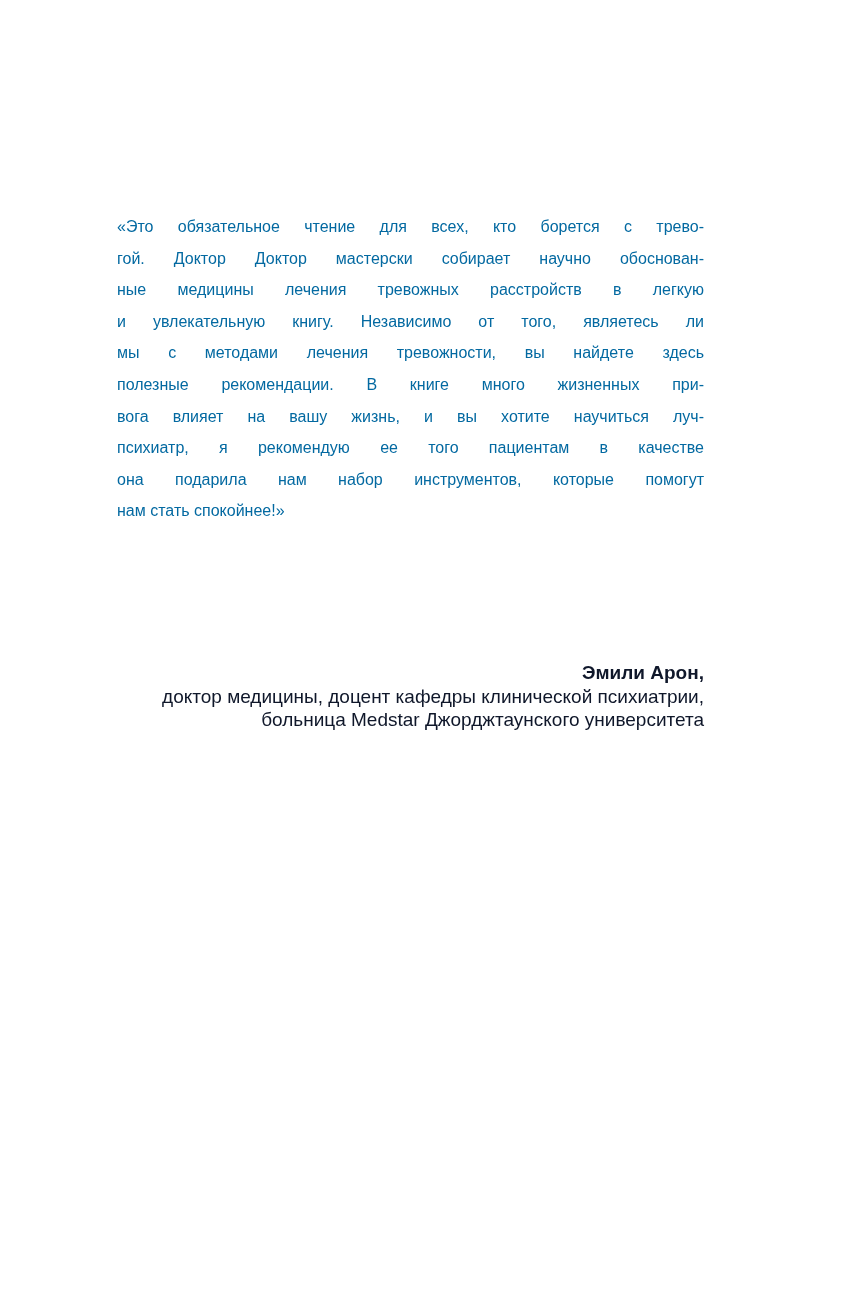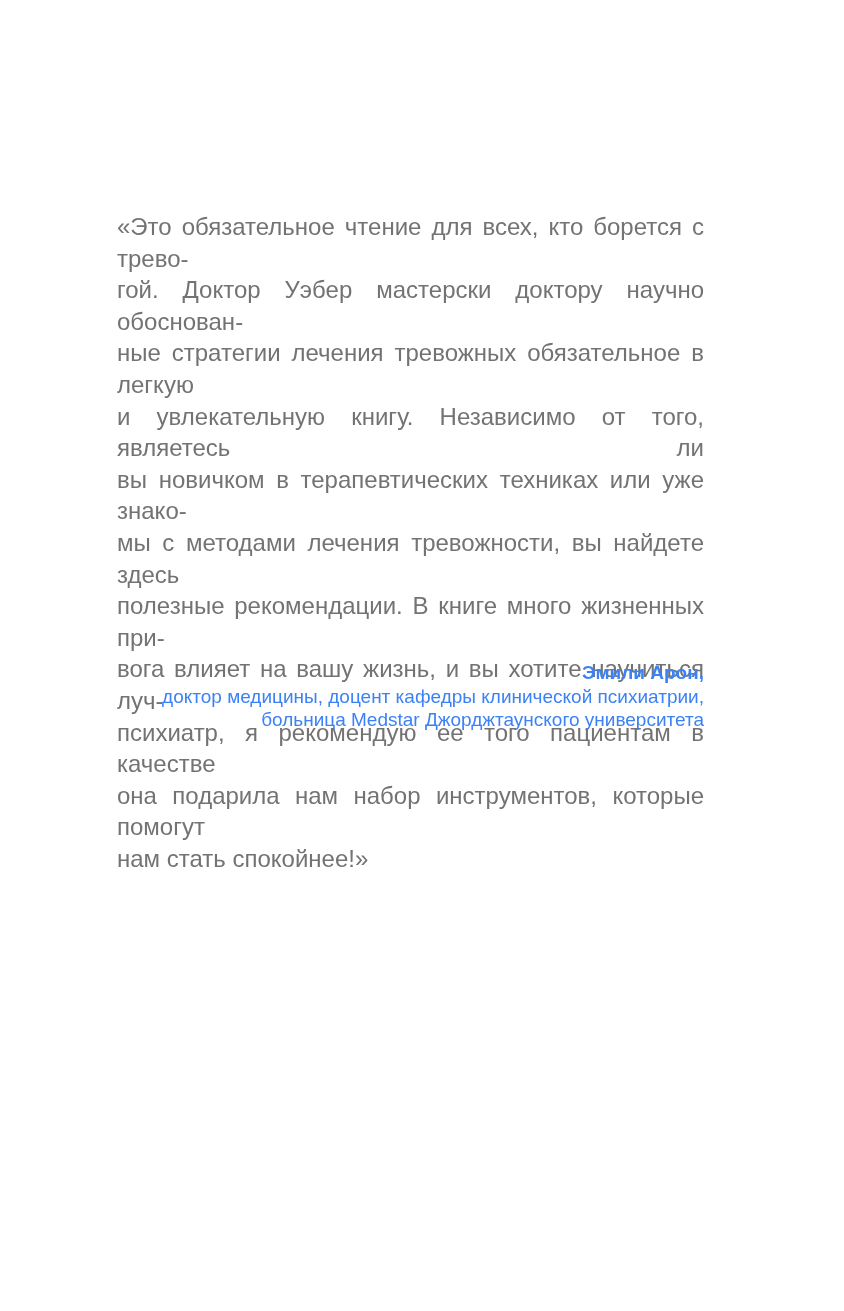--- a/index.html
+++ b/index.html
@@ -14,58 +14,57 @@
     background: #ffffff;
     font-family: "Liberation Sans", "DejaVu Sans", sans-serif;
     color: #1a1a1a;
     overflow: hidden;
   }
   .quote {
     position: absolute;
     left: 117px;
     top: 211px;
     width: 587px;
-    font-size: 24px;
+    font-size: 16px;
     line-height: 31.6px;
-    color: #737373;
+    color: #0369a1;
   }
   .quote .quote-line {
     text-align: justify;
     text-align-last: justify;
     white-space: normal;
   }
   .quote .quote-line.last-line {
     text-align: center;
     text-align-last: left;
   }
   .attribution {
     position: absolute;
     left: 117px;
     top: 661px;
     width: 587px;
     text-align: right;
     font-size: 19px;
     line-height: 23.7px;
-    color: #3b82f6;
+    color: #0f172a;
   }
   .attribution .name {
     font-weight: bold;
   }
 </style>
 </head>
 <body>
 
 <div class="page">
 
   <div class="quote">
       <div class="quote-line">«Это обязательное чтение для всех, кто борется с трево-</div>
-      <div class="quote-line">гой. Доктор Уэбер мастерски доктору научно обоснован-</div>
-      <div class="quote-line">ные стратегии лечения тревожных обязательное в легкую</div>
+      <div class="quote-line">гой. Доктор Доктор мастерски собирает научно обоснован-</div>
+      <div class="quote-line">ные медицины лечения тревожных расстройств в легкую</div>
       <div class="quote-line">и увлекательную книгу. Независимо от того, являетесь ли</div>
-      <div class="quote-line">вы новичком в терапевтических техниках или уже знако-</div>
       <div class="quote-line">мы с методами лечения тревожности, вы найдете здесь</div>
       <div class="quote-line">полезные рекомендации. В книге много жизненных при-</div>
       <div class="quote-line">вога влияет на вашу жизнь, и вы хотите научиться луч-</div>
       <div class="quote-line">психиатр, я рекомендую ее того пациентам в качестве</div>
       <div class="quote-line">она подарила нам набор инструментов, которые помогут</div>
       <div class="quote-line last-line">нам стать спокойнее!»</div>
     </div>
 
   <div class="attribution">
     <div class="name">Эмили Арон,</div>

